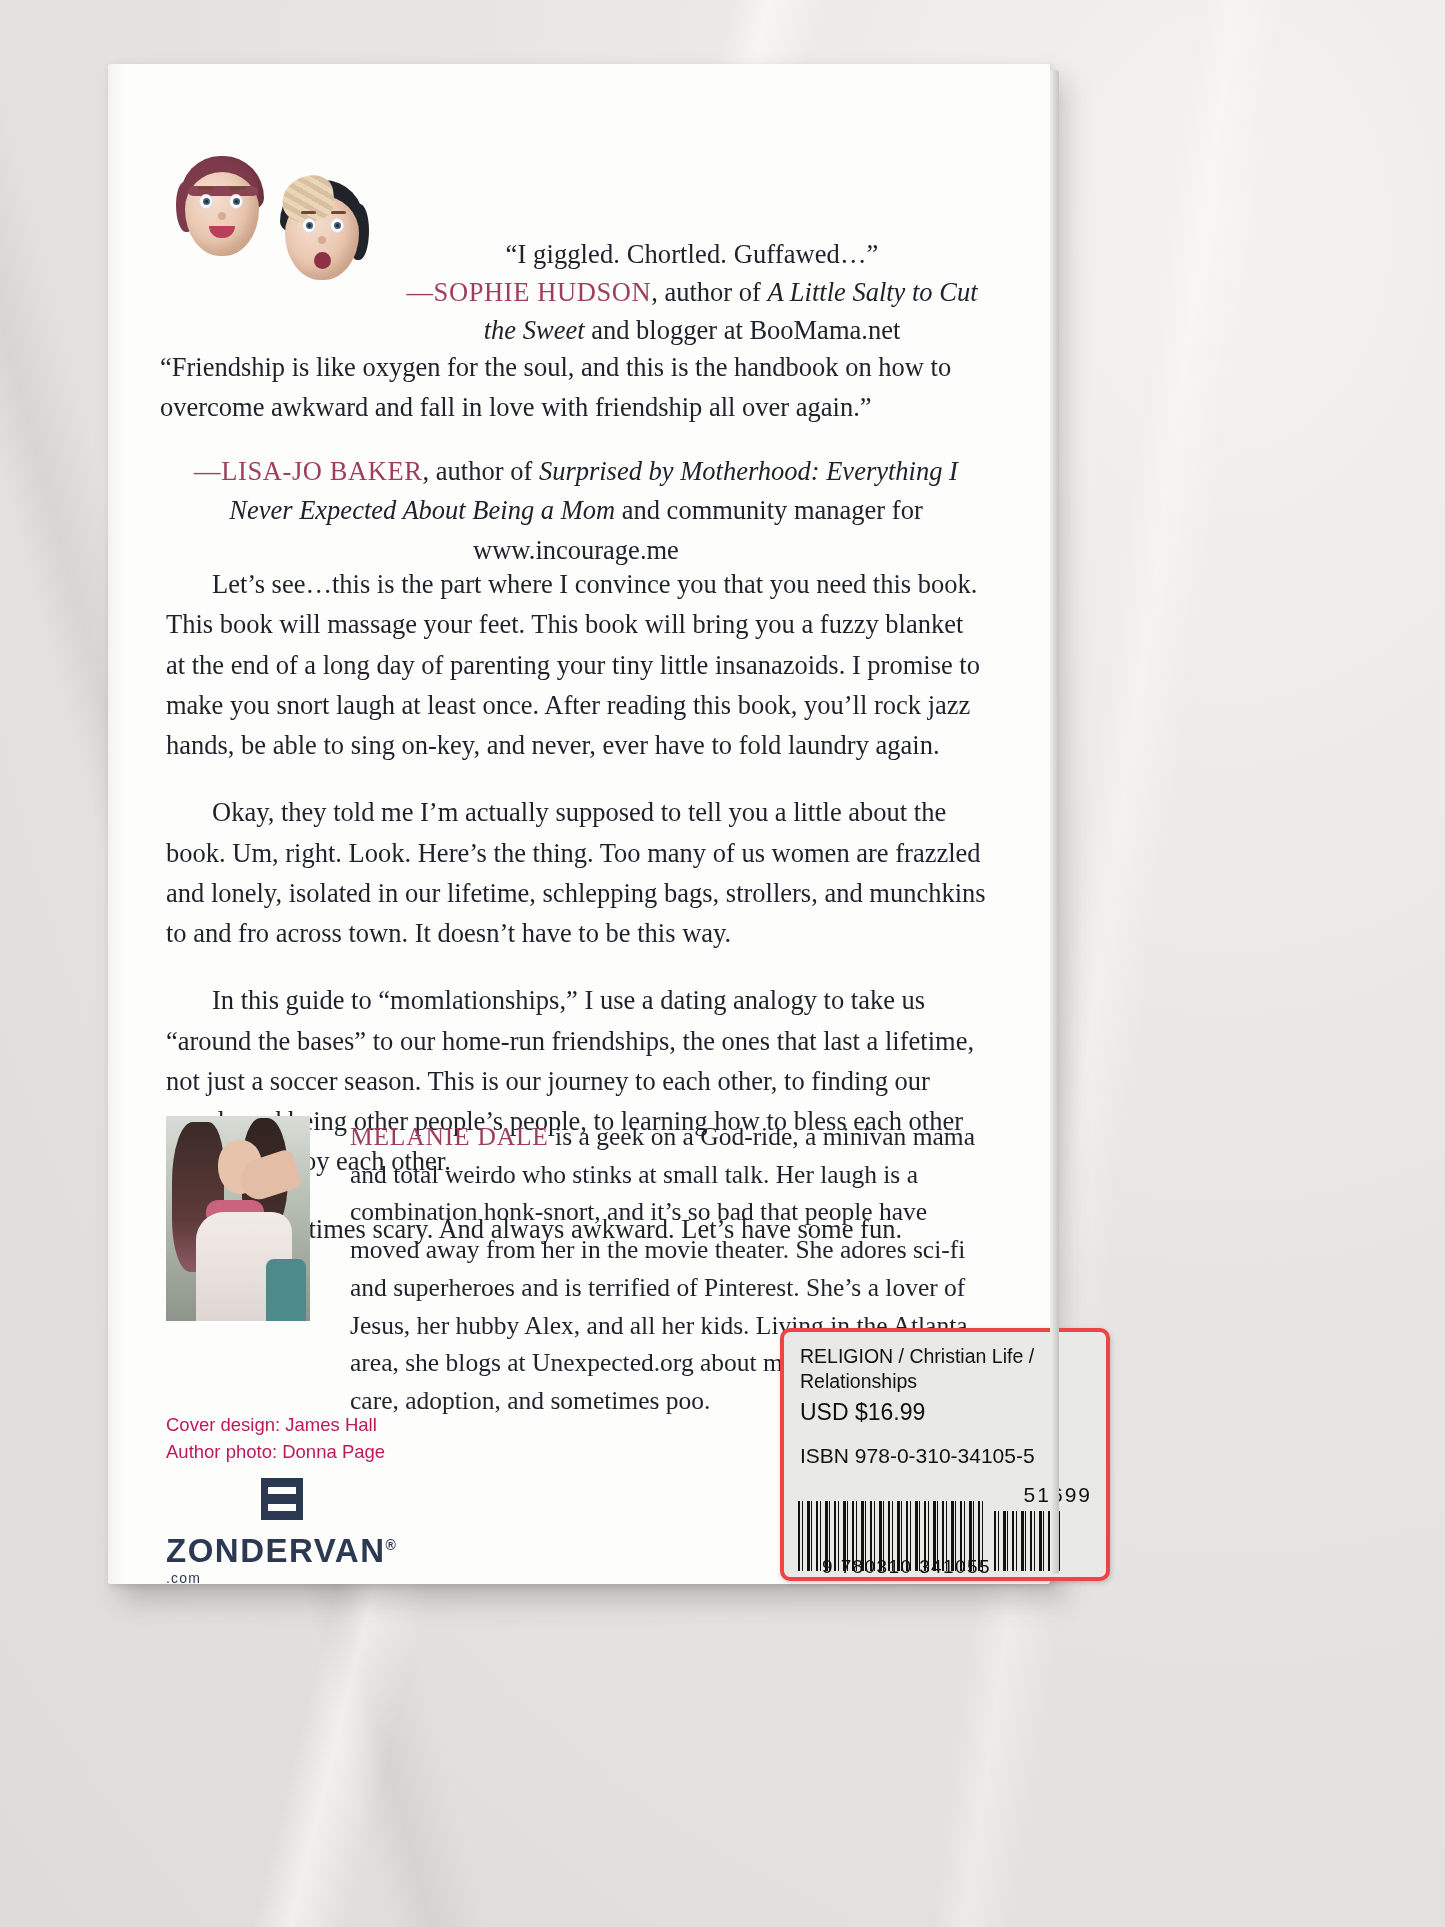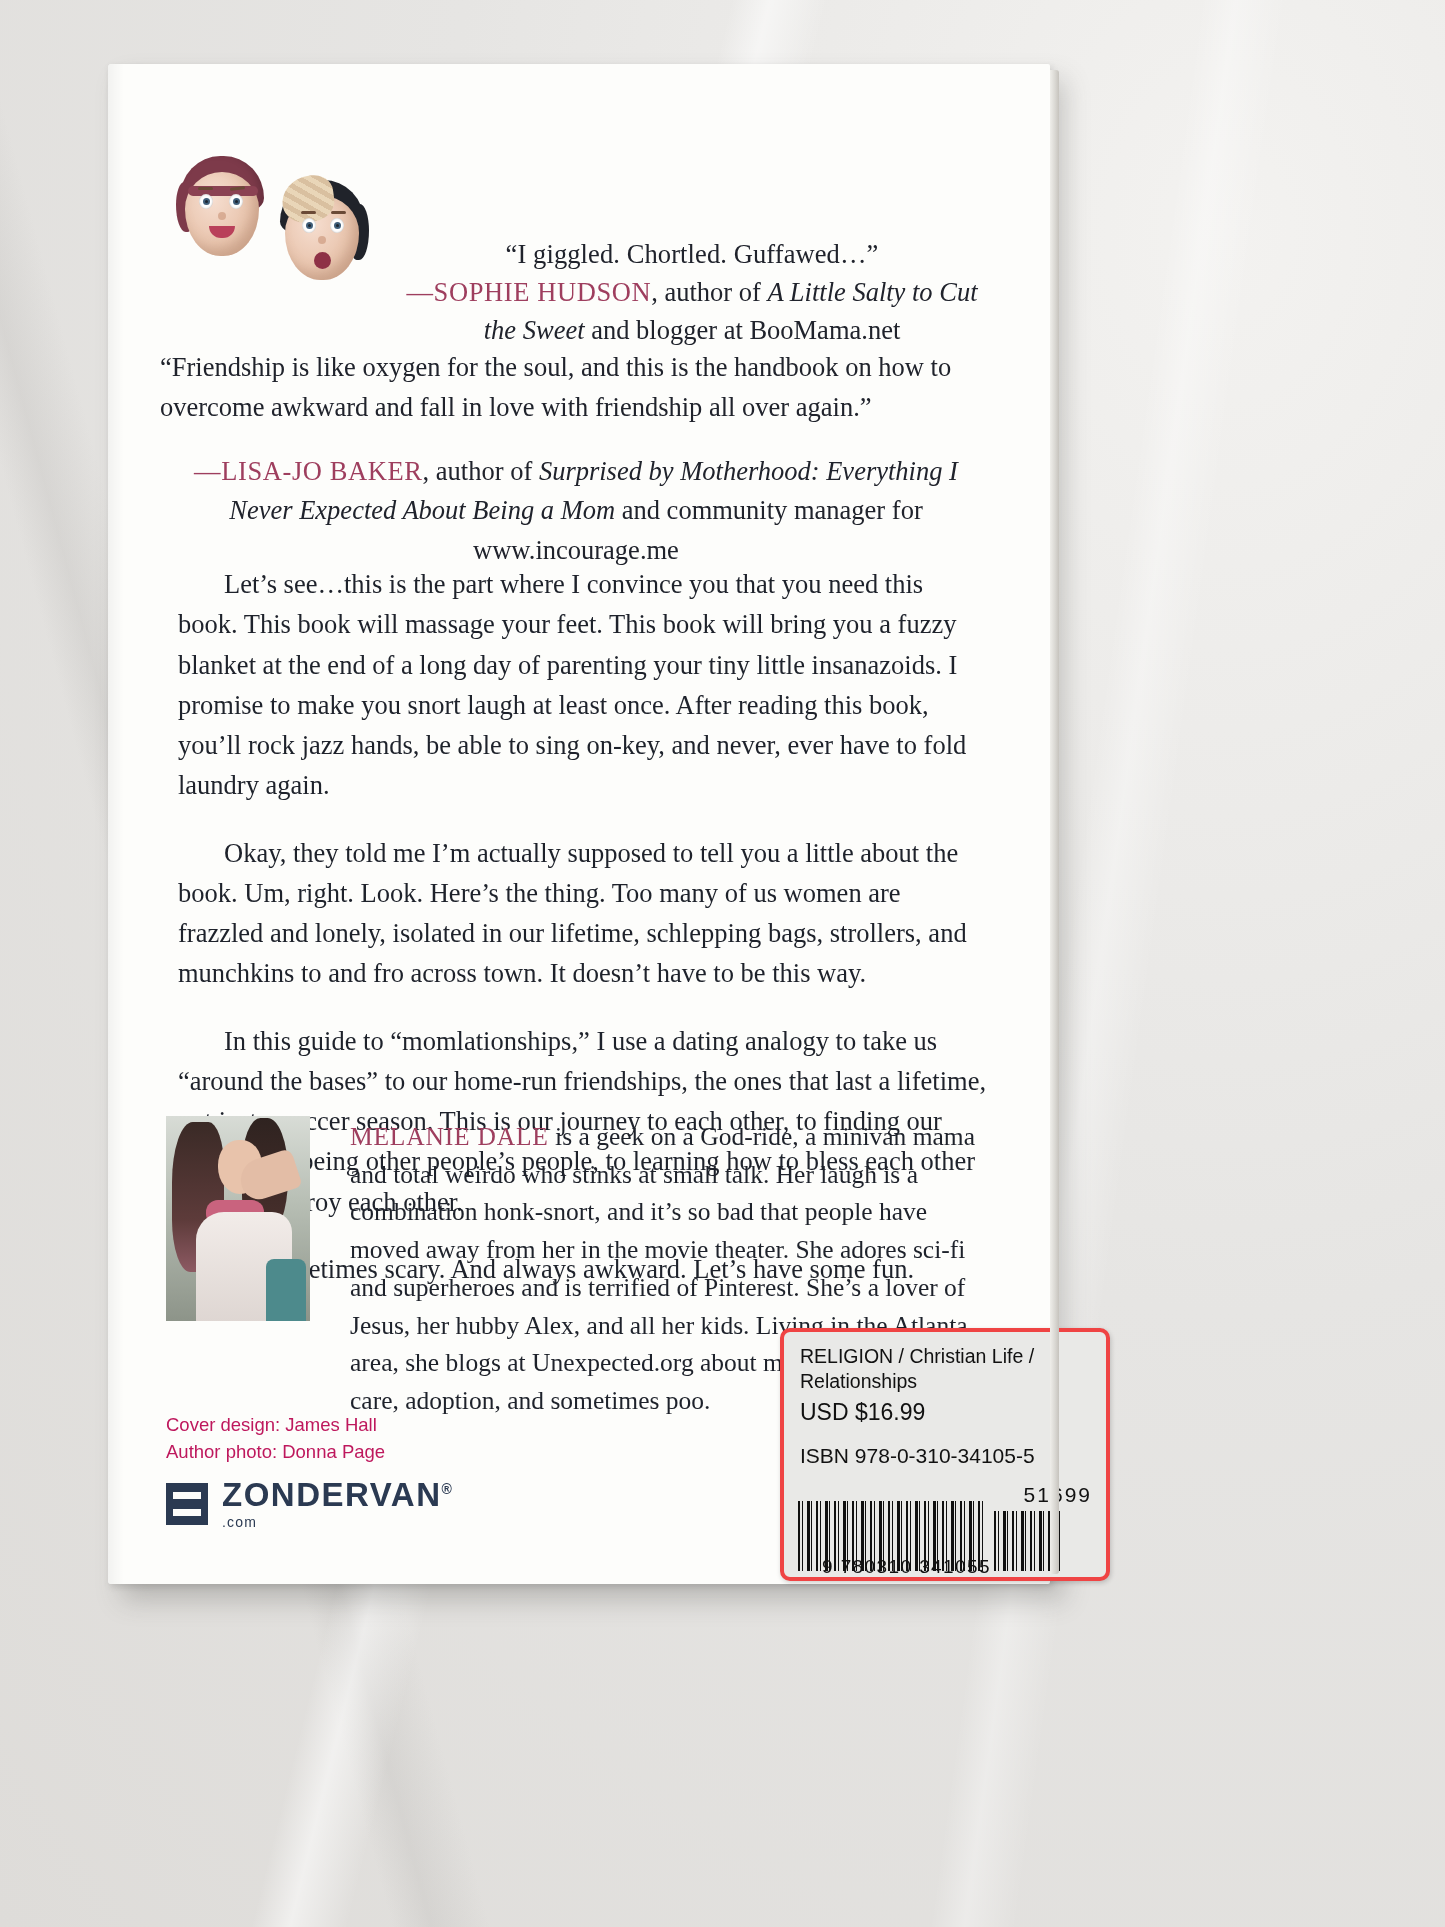--- a/index.html
+++ b/index.html
@@ -154,21 +154,21 @@
   }
   #quote2 .body { text-align:left; }
   #quote2 .attr { text-align:center; margin-top:24px; line-height:1.5; }
 
   
   #copy {
     position:absolute; left:6px; right:4px; top:448px;
     font-size:26.5px; line-height:1.52; color:#1e222b;
     text-align:left;
   }
-  #copy p { margin:0 0 27px 12px; text-indent:46px; }
+  #copy p { margin:0 0 27px 0; text-indent:46px; }
   #copy p:last-child { margin-bottom:0; }
 
   
   #bio {
     position:absolute; left:6px; right:0; top:1000px; height:210px;
   }
   #author-photo {
     position:absolute; left:0; top:0; width:144px; height:205px;
     background:linear-gradient(160deg,#cfd4d2,#9aa3a0);
     overflow:hidden;
@@ -217,21 +217,21 @@
   
   #credits {
     position:absolute; left:6px; top:1296px;
     font-size:18.5px; line-height:1.45; color:#be185d;
     font-family:"Liberation Sans", sans-serif;
   }
 
   
   #logo {
     position:absolute; left:6px; top:1362px;
-    display:flex; align-items:center; gap:14px;
+    display:flex; align-items:center; gap:14px;flex-direction:column;
   }
   #logo .mark {
     width:42px; height:42px; background:#2b3a52; position:relative; flex:0 0 auto;
   }
   #logo .mark:before{
     content:""; position:absolute; left:7px; top:9px; width:28px; height:7px; background:#fdfdfb;
   }
   #logo .mark:after{
     content:""; position:absolute; left:7px; bottom:9px; width:28px; height:7px; background:#fdfdfb;
   }

